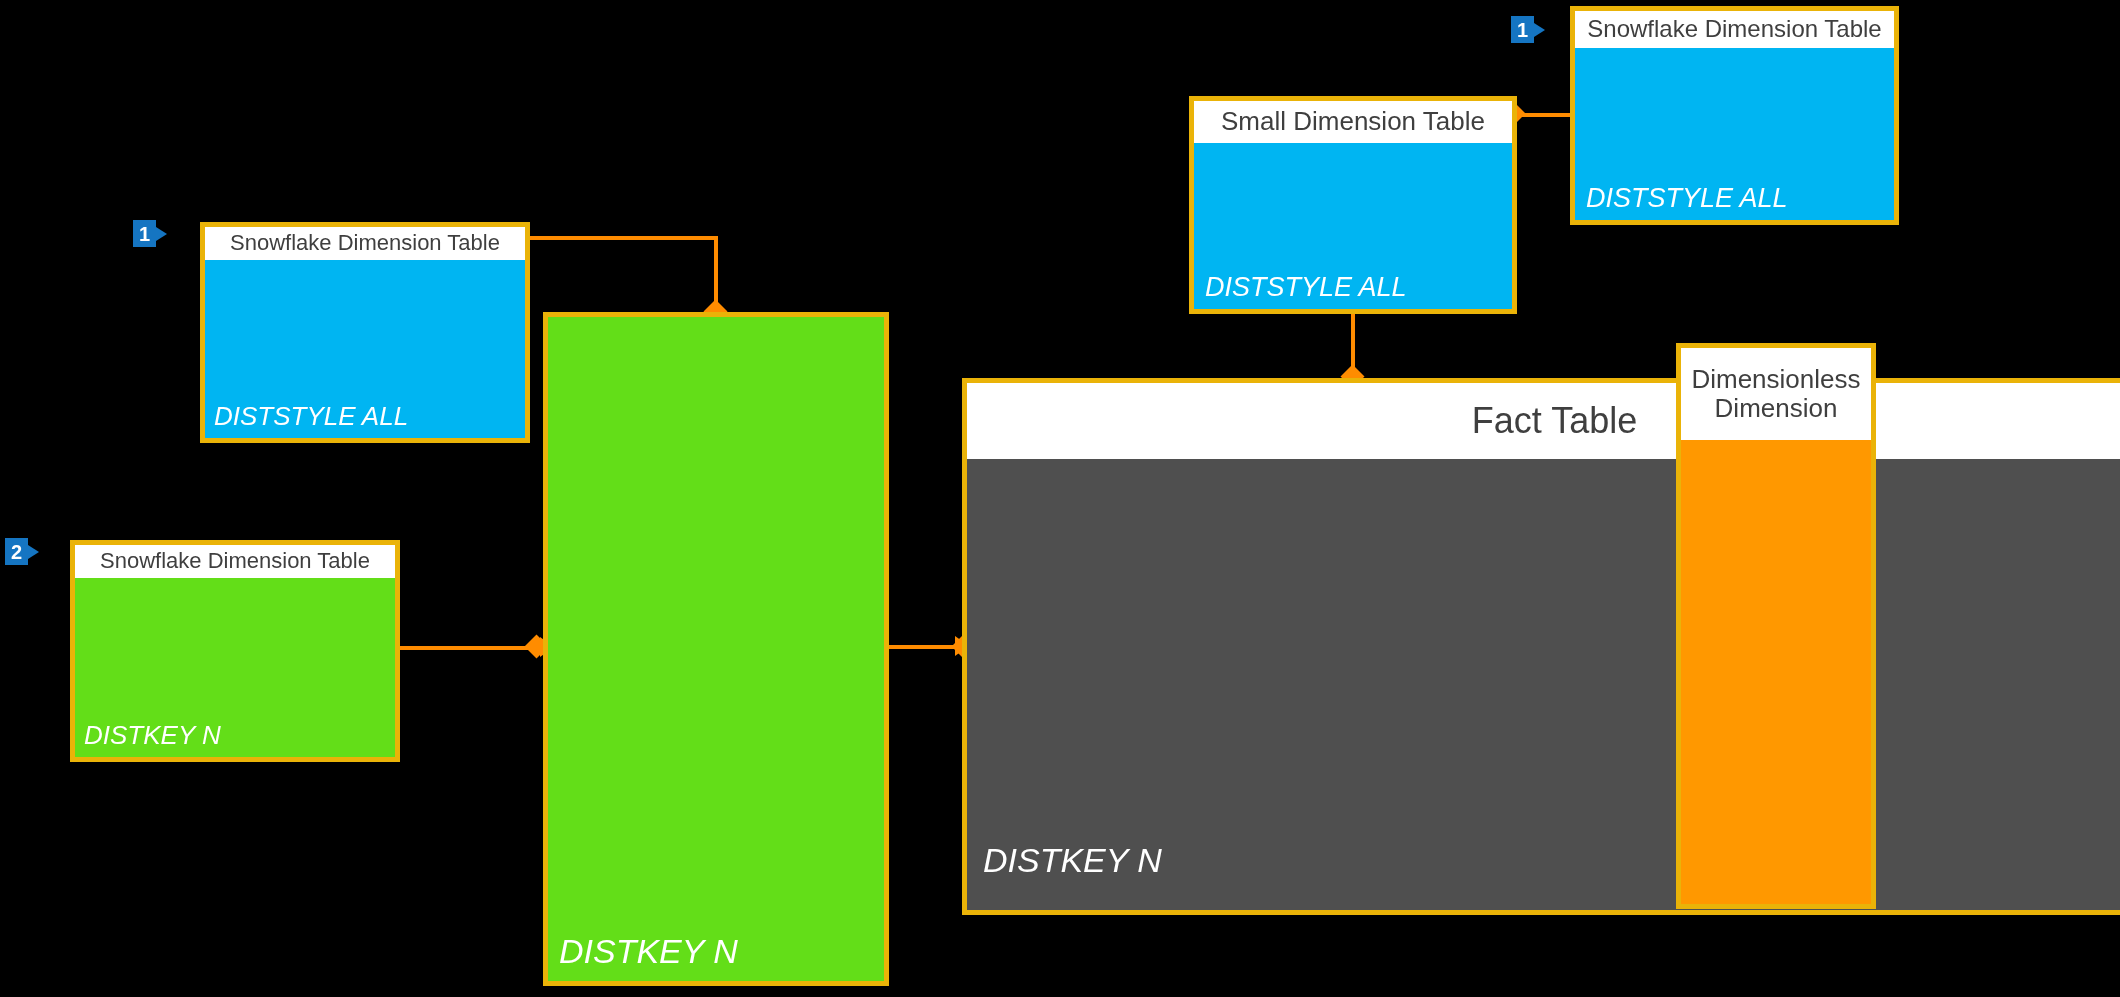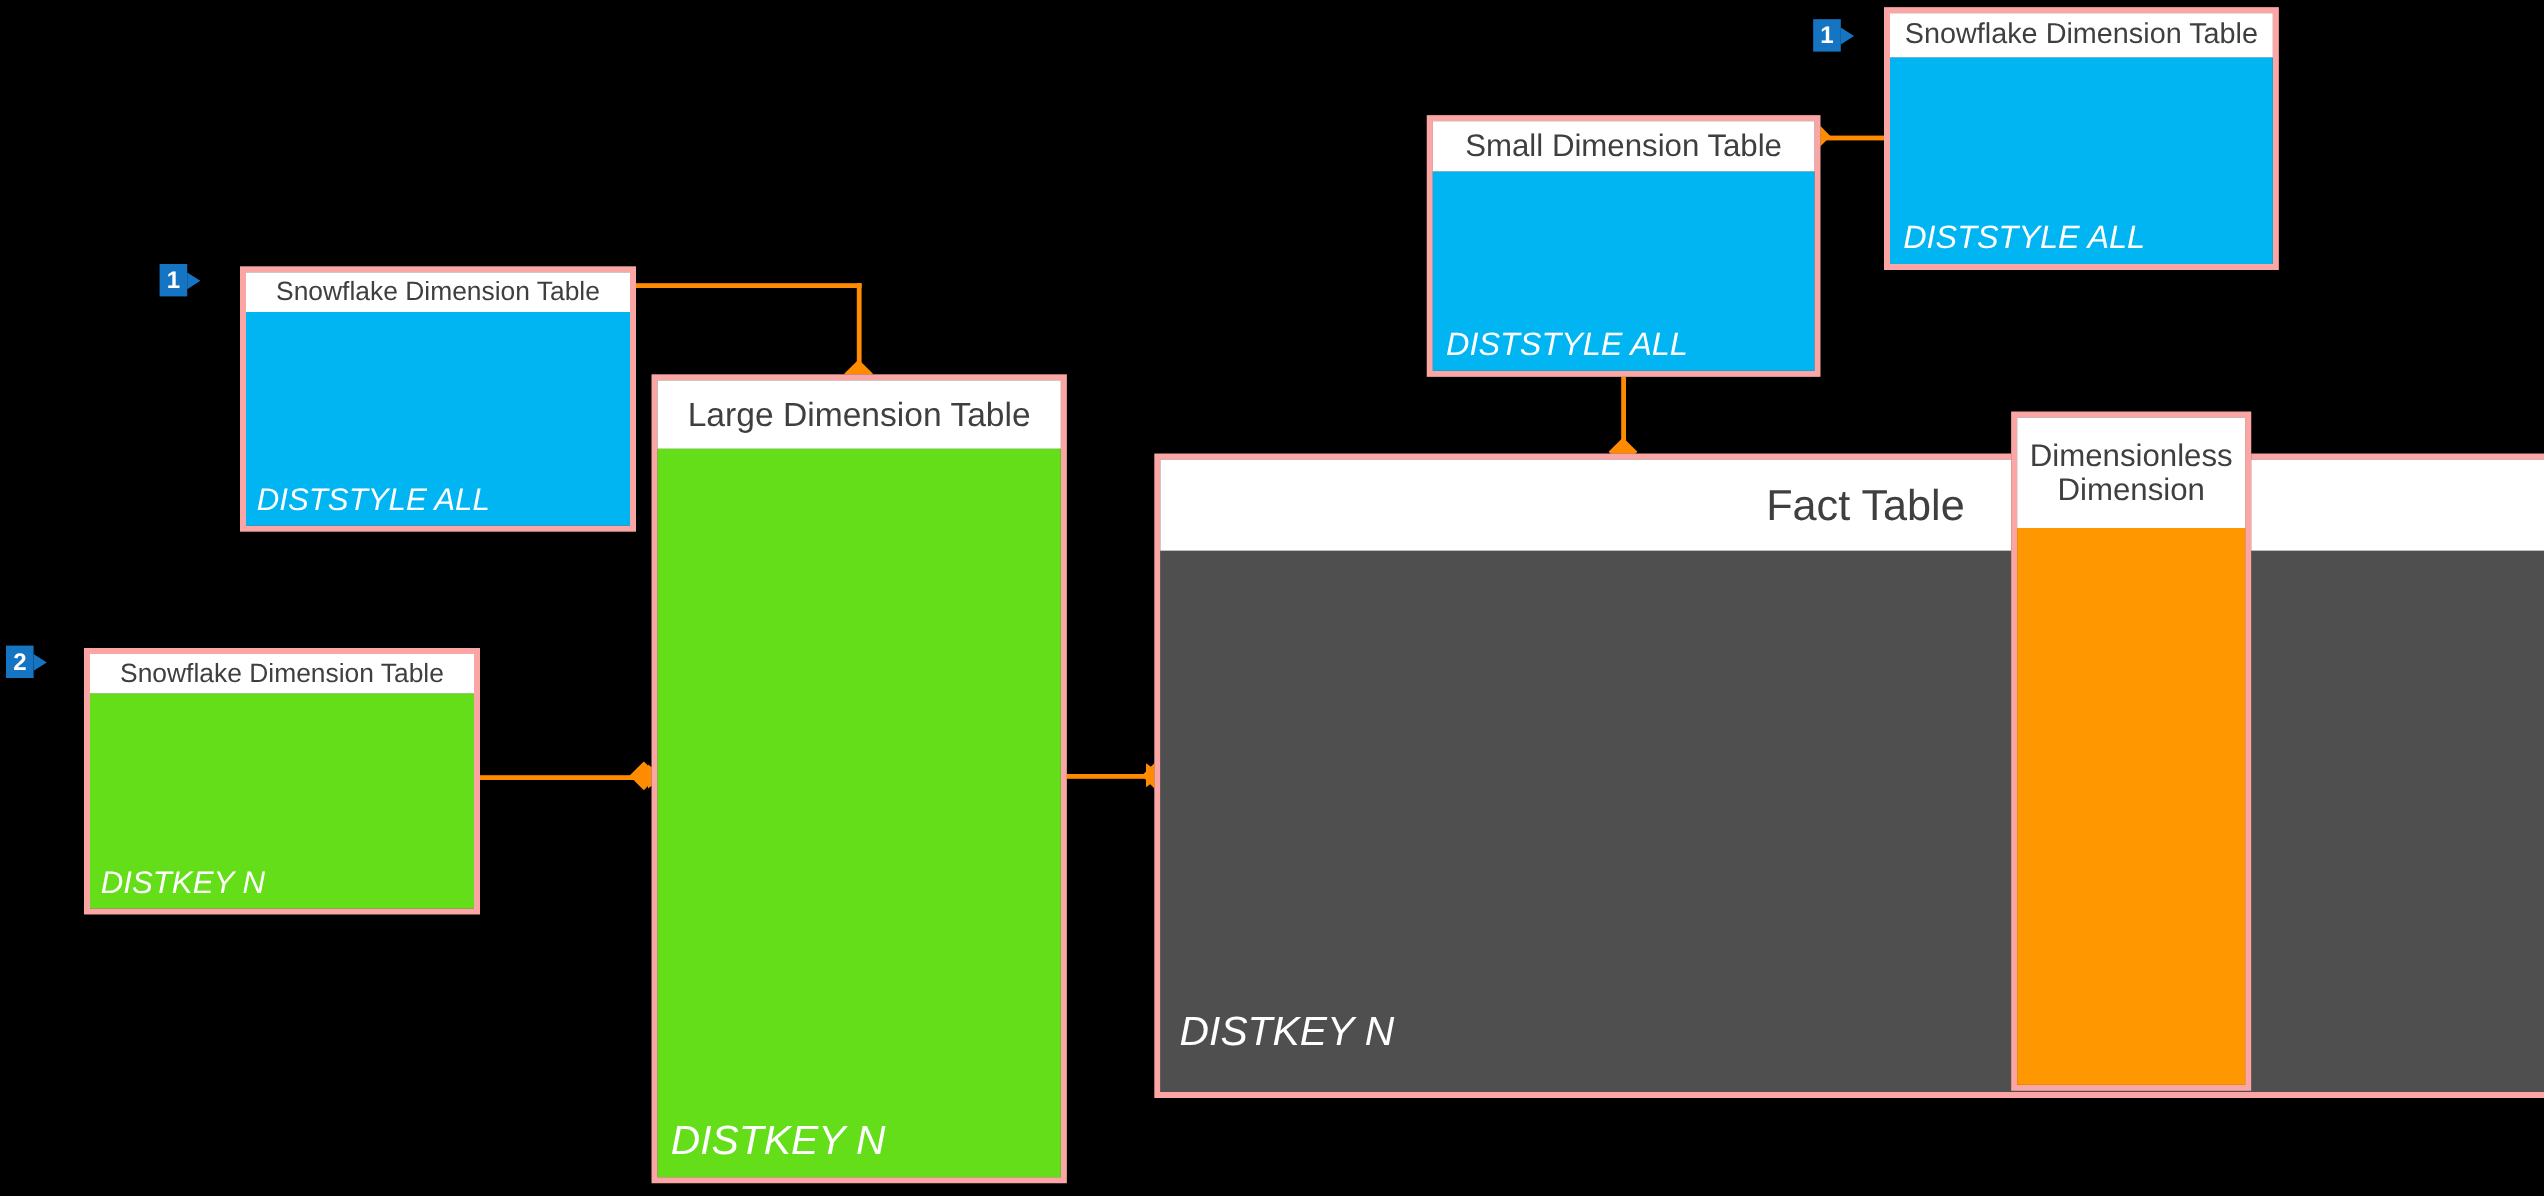--- a/index.html
+++ b/index.html
@@ -1,20 +1,20 @@
 <!DOCTYPE html>
 <html><head>
 <meta charset="utf-8">
 <style>
   html,body{margin:0;padding:0;background:#000;}
   body{width:2120px;height:997px;overflow:hidden;font-family:"Liberation Sans",sans-serif;}
   #stage{position:relative;width:2120px;height:997px;background:#000;}
 
   
-  .node{position:absolute;box-sizing:border-box;border:5px solid #fca5a5;background:#474747;
+  .node{position:absolute;box-sizing:border-box;border:5px solid #eab308;background:#474747;
         display:flex;flex-direction:column;}
   .node .hdr{background:#fff;color:#3f3f3f;display:flex;align-items:center;justify-content:center;
              text-align:center;line-height:1.12;box-sizing:border-box;flex:0 0 auto;}
   .node .body{flex:1 1 auto;position:relative;box-sizing:border-box;font-style:italic;}
   .node .body .tag{position:absolute;left:9px;bottom:5px;color:#fff;white-space:nowrap;}
 
   
   .c-cyan  .body{background:#00B5F2;}
   .c-green .body{background:#63DE18;}
   .c-gray  .body{background:#4F4F4F;}
@@ -97,21 +97,20 @@
   </div>
 
   <div class="node c-green" id="snow2">
     <div class="hdr">Snowflake Dimension Table</div>
     <div class="body">
       <span class="tag">DISTKEY N</span>
     </div>
   </div>
 
   <div class="node c-green" id="largedim">
-    <div class="hdr">Large Dimension Table</div>
     <div class="body">
       <span class="tag">DISTKEY N</span>
     </div>
   </div>
 
   <div class="node c-cyan" id="smalldim">
     <div class="hdr">Small Dimension Table</div>
     <div class="body">
       <span class="tag">DISTSTYLE ALL</span>
     </div>

